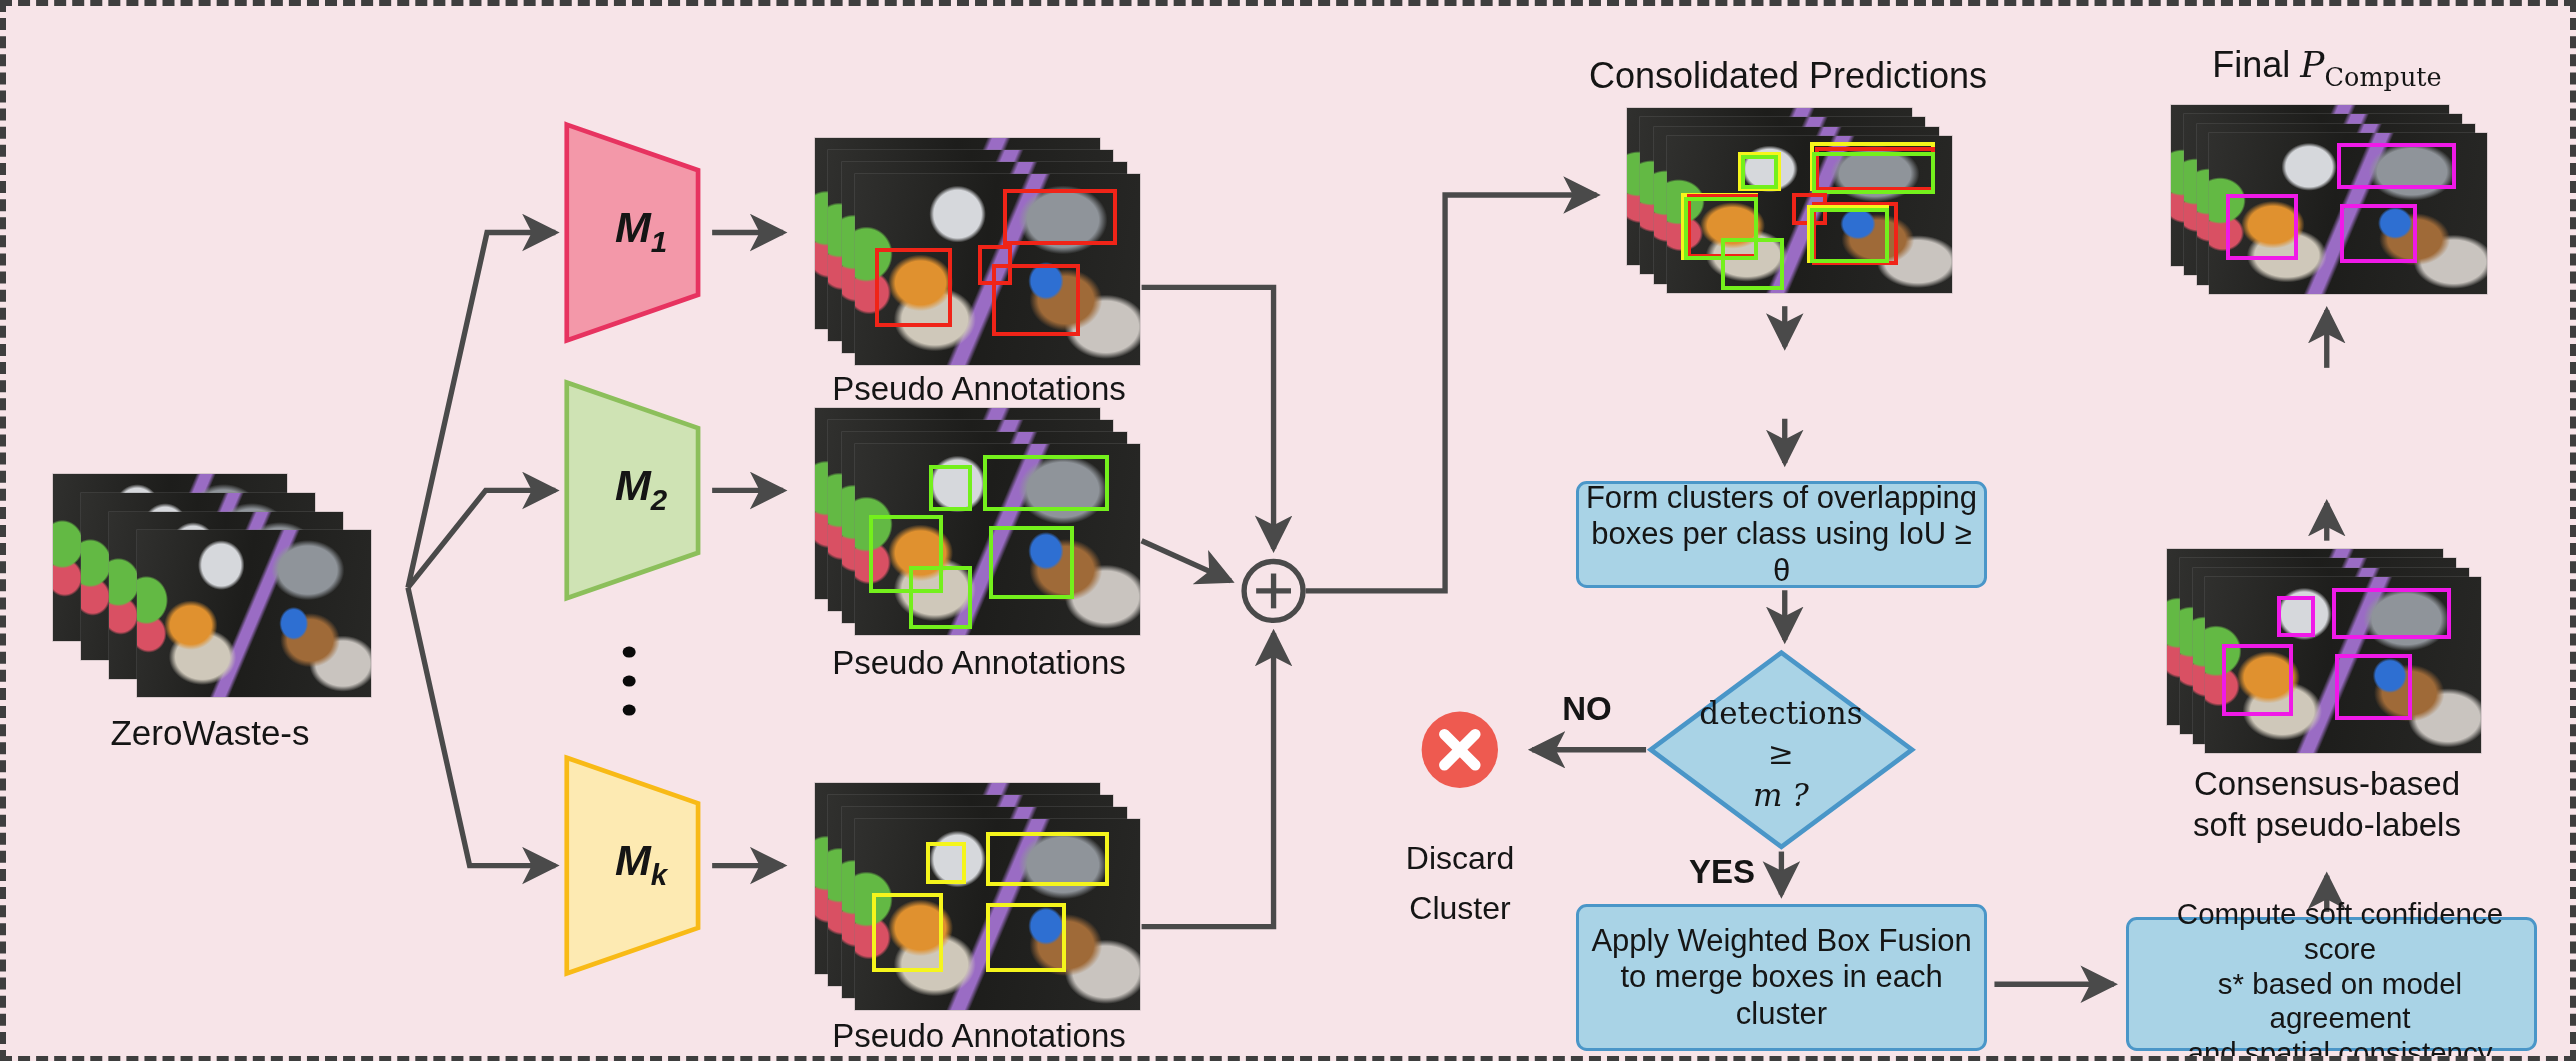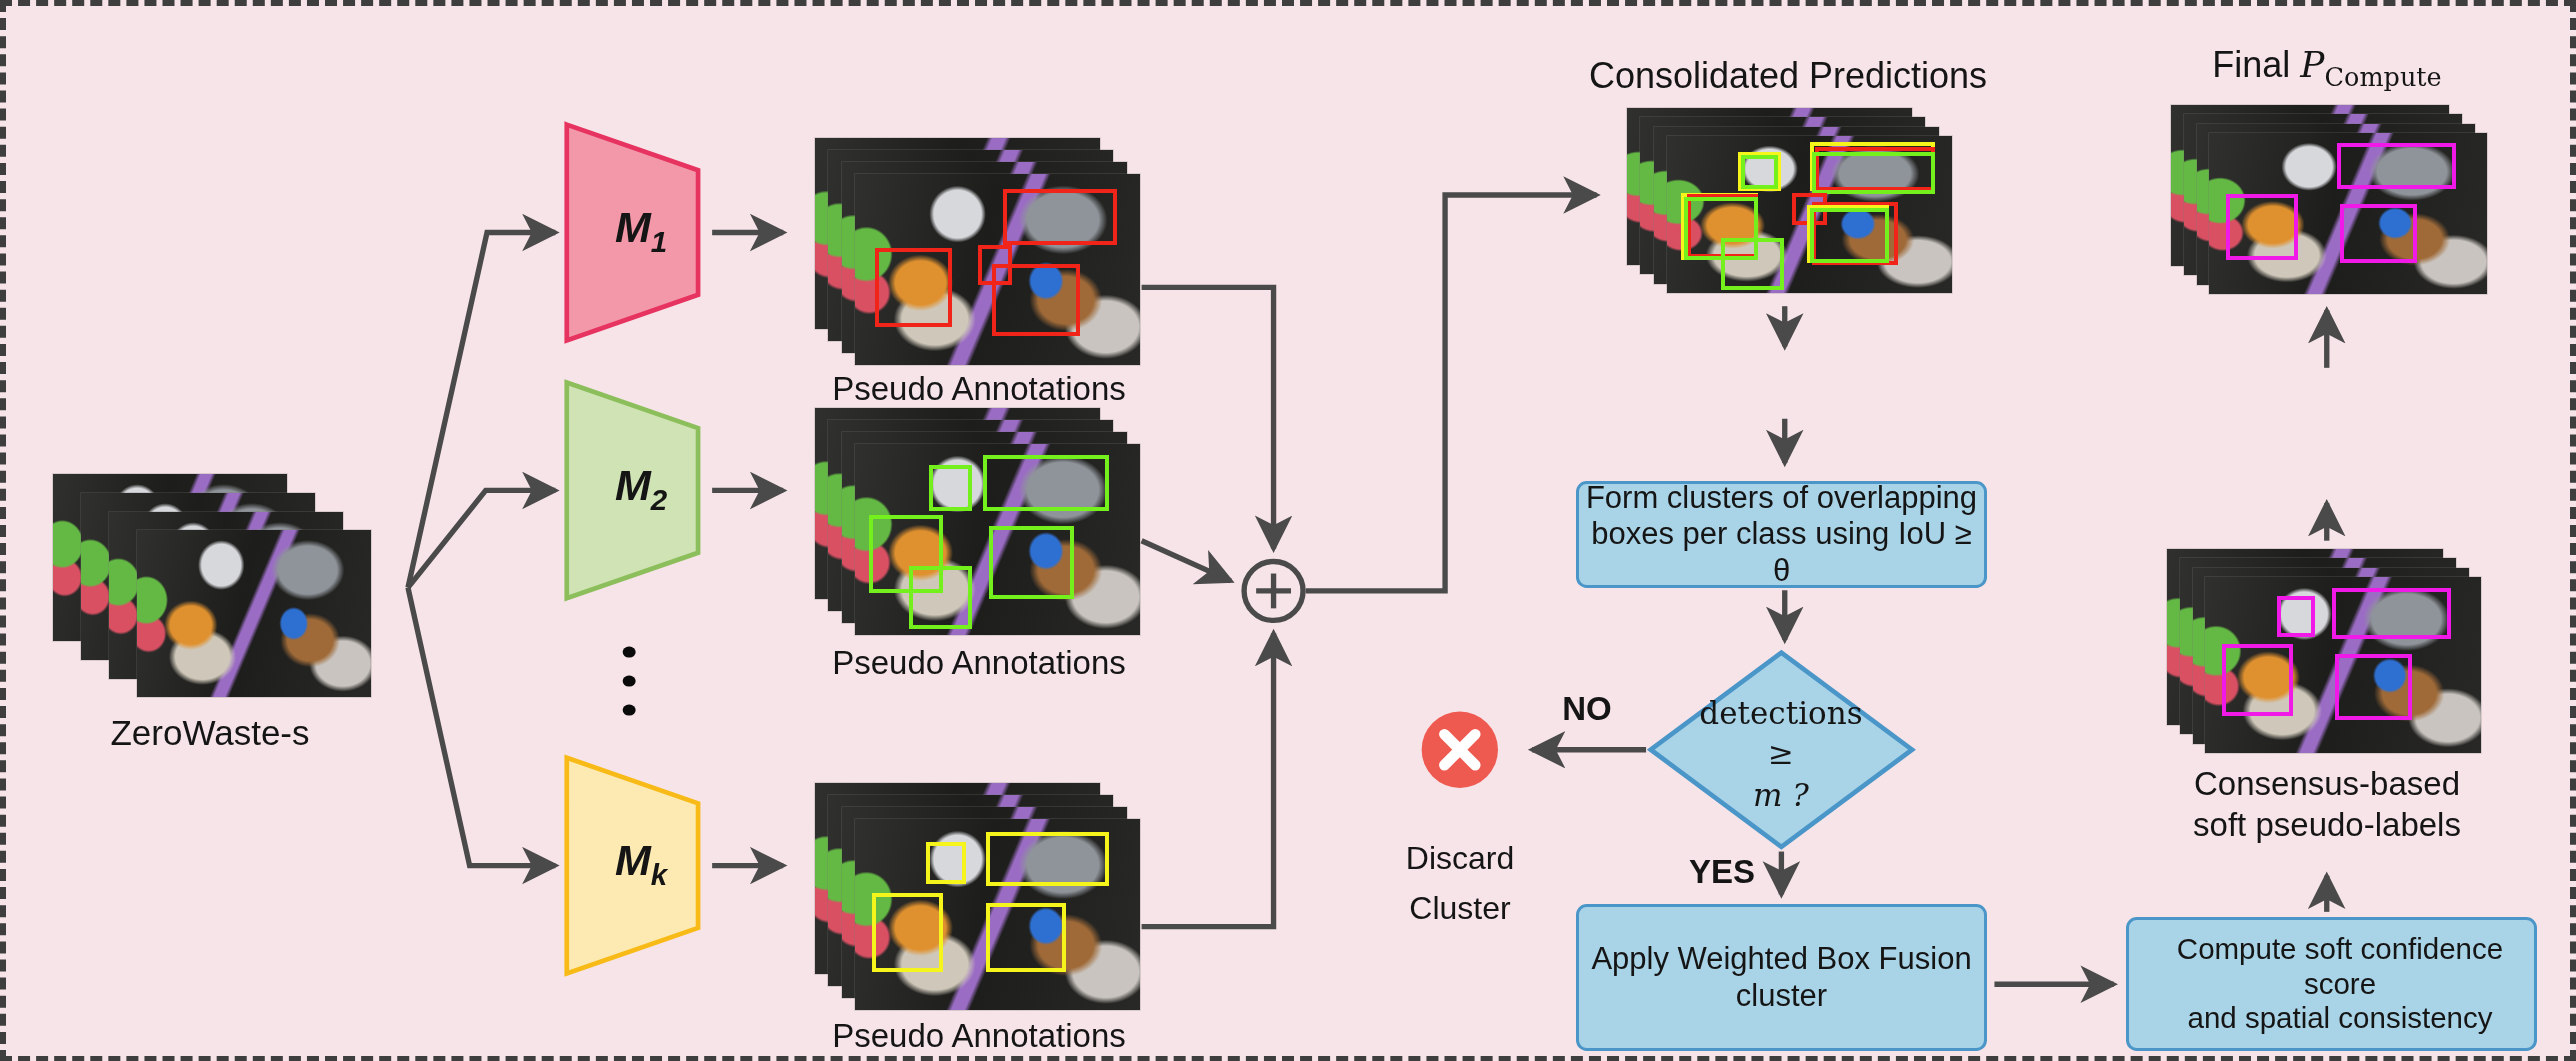--- a/index.html
+++ b/index.html
@@ -217,25 +217,27 @@
   <div class="abs ctr decision-line m-ital" style="left:1775px;top:789px;">m ?</div>
 
   <div class="abs ctr branch-label" style="left:1581px;top:703px;">NO</div>
   <div class="abs ctr branch-label" style="left:1716px;top:866px;">YES</div>
 
   <div class="abs ctr caption" style="left:1454px;top:852px;font-size:32px;">Discard</div>
   <div class="abs ctr caption" style="left:1454px;top:902px;font-size:32px;">Cluster</div>
 
   <div class="bluebox" style="left:1570px;top:898px;width:411px;height:147px;">
     <div>Apply Weighted Box Fusion</div>
+    <div>to merge boxes in each</div>
     <div>cluster</div>
   </div>
 
   <div class="bluebox" style="left:2120px;top:911px;width:411px;height:134px;font-size:29.5px;padding-left:17px;">
     <div>Compute soft confidence score</div>
+    <div>s* based on model agreement</div>
     <div>and spatial consistency</div>
   </div>
 
   <div class="stack" style="left:2161px;top:543px;width:314px;height:204px;">
       <div class="photo" style="left: 0px; top: 0px; width: 276px; height: 176px; z-index: 1;"></div>
       <div class="photo" style="left: 12.7px; top: 9.4px; width: 276px; height: 176px; z-index: 2;"></div>
       <div class="photo" style="left: 25.5px; top: 19px; width: 276px; height: 176px; z-index: 3;"></div>
       <div class="photo" style="left: 38px; top: 28px; width: 276px; height: 176px; z-index: 4;">
         <div class="bbox c-magenta" style="left: 26%; top: 11%; width: 14%; height: 23%;"></div>
         <div class="bbox c-magenta" style="left: 46%; top: 6%; width: 43%; height: 29%;"></div>

